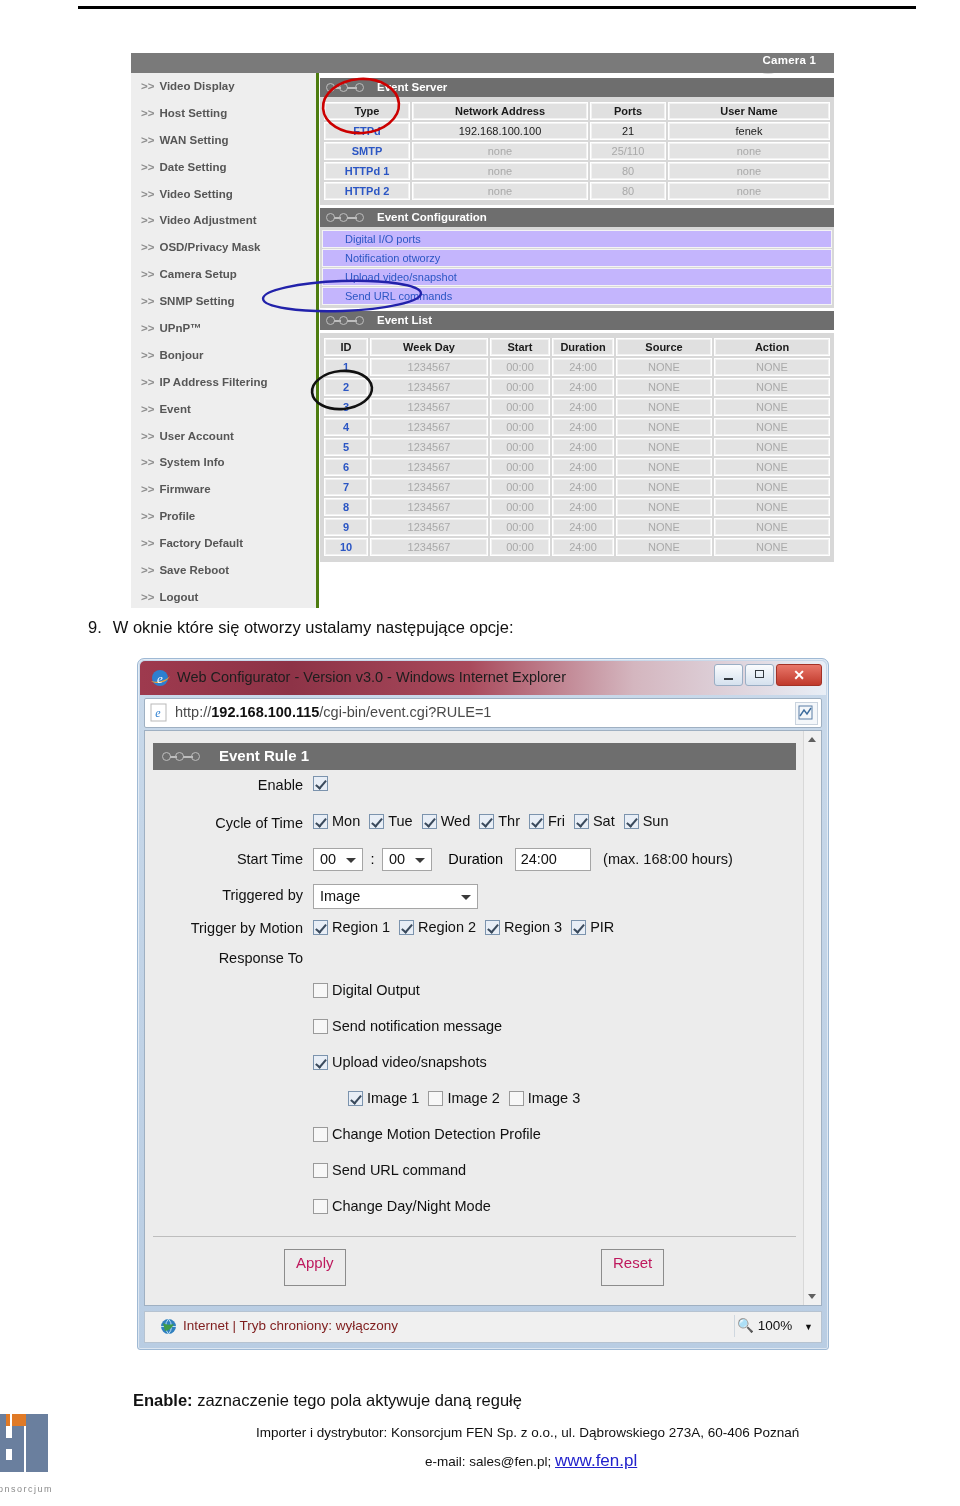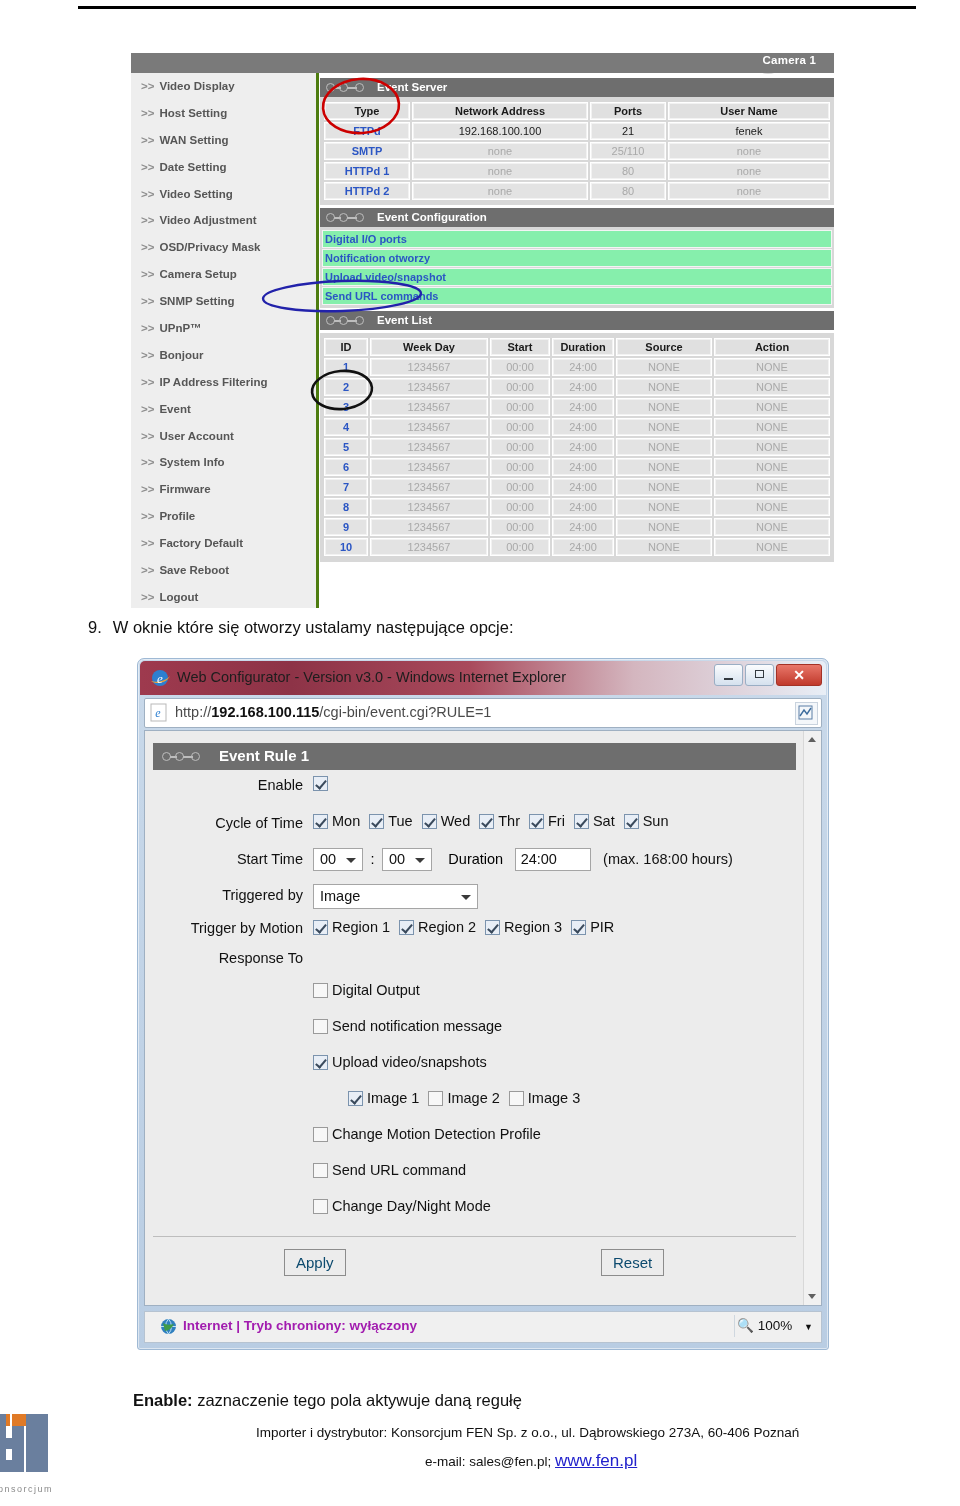--- a/index.html
+++ b/index.html
@@ -46,22 +46,22 @@
   table.grid td.hd{font-weight:bold;color:#1a1a1a;background:#e0e0e0;}
   td.tlabel{font-weight:bold;color:#2b56c4;}
   td.val{color:#1a1a1a;}
   td.none{color:#a9a9a9;}
   td.idc{font-weight:bold;color:#2b56c4;}
 
   .evtlist-wrap{margin-top:3px;background:#d8d8d8;padding:3px 2px 4px 2px;}
 
   
   .cfg{background:#d8d8d8;padding:2px 0 2px 0;}
-  .cfg .link{background:#86efac;border:1px solid #f4f4f4;height:16px;line-height:16px;margin:1px 2px;
-     font-size:11px;font-weight:bold;color:#2b56c4;padding-left:2px;}
+  .cfg .link{background:#c4b5fd;border:1px solid #f4f4f4;height:16px;line-height:16px;margin:1px 2px;
+     font-size:11px;font-weight:normal;color:#2b56c4;padding-left:22px;}
 
   
   .ann{position:absolute;pointer-events:none;}
 
   
   .step{position:absolute;left:88px;top:618px;font-size:16.5px;color:#111;white-space:nowrap;}
   .step .num{margin-right:11px;}
 
   
   .ie{position:absolute;left:137px;top:658px;width:692px;height:692px;}
@@ -125,25 +125,25 @@
      font-size:14.5px;color:#111;vertical-align:middle;box-sizing:border-box;}
   .txtin .sv{position:absolute;left:5px;top:2px;}
   .sep{display:inline-block;width:10px;text-align:center;font-size:14.5px;}
   .hint{font-size:14.5px;color:#111;margin-left:8px;}
 
   .resprow{position:relative;height:36px;}
   .respitem{position:absolute;left:160px;font-size:14.5px;}
   .respsub{position:absolute;left:195px;font-size:14.5px;}
 
   .divider{position:absolute;left:0;right:0;height:1px;background:#bdbdbd;}
-  .btn{display:inline-block;height:27px;line-height:25px;padding:0 11px;border:1px solid #8c8c8c;background:#ececec;
-     font-size:15px;color:#0c4a6e;box-sizing:border-box;}
+  .btn{display:inline-block;height:37px;line-height:25px;padding:0 11px;border:1px solid #8c8c8c;background:#ececec;
+     font-size:15px;color:#be185d;box-sizing:border-box;}
 
   .ie-status{position:absolute;left:7px;bottom:7px;right:7px;height:30px;background:#f0f0f0;border:1px solid #b6c3d1;}
-  .ie-status .zone{position:absolute;left:38px;top:6px;font-size:13.5px;color:#a21caf;white-space:nowrap;font-weight:bold;}
+  .ie-status .zone{position:absolute;left:38px;top:6px;font-size:13.5px;color:#7f1d1d;white-space:nowrap;}
   .ie-status .globe{position:absolute;left:15px;top:6px;width:17px;height:17px;}
   .ie-status .zbox{position:absolute;right:8px;top:5px;font-size:13.5px;color:#111;white-space:nowrap;}
   .ie-status .sep2{position:absolute;right:86px;top:3px;width:1px;height:22px;background:#cfd7df;}
 
   
   .enable-line{position:absolute;left:133px;top:1391px;font-size:16.5px;color:#111;white-space:nowrap;}
   .enable-line b{font-weight:bold;}
   .imp-line{position:absolute;left:256px;top:1425px;font-size:13.5px;color:#111;white-space:nowrap;}
   .mail-line{position:absolute;left:425px;top:1451px;font-size:13.5px;color:#111;white-space:nowrap;}
   .mail-line .www{color:#2222cc;text-decoration:underline;font-size:17px;}

